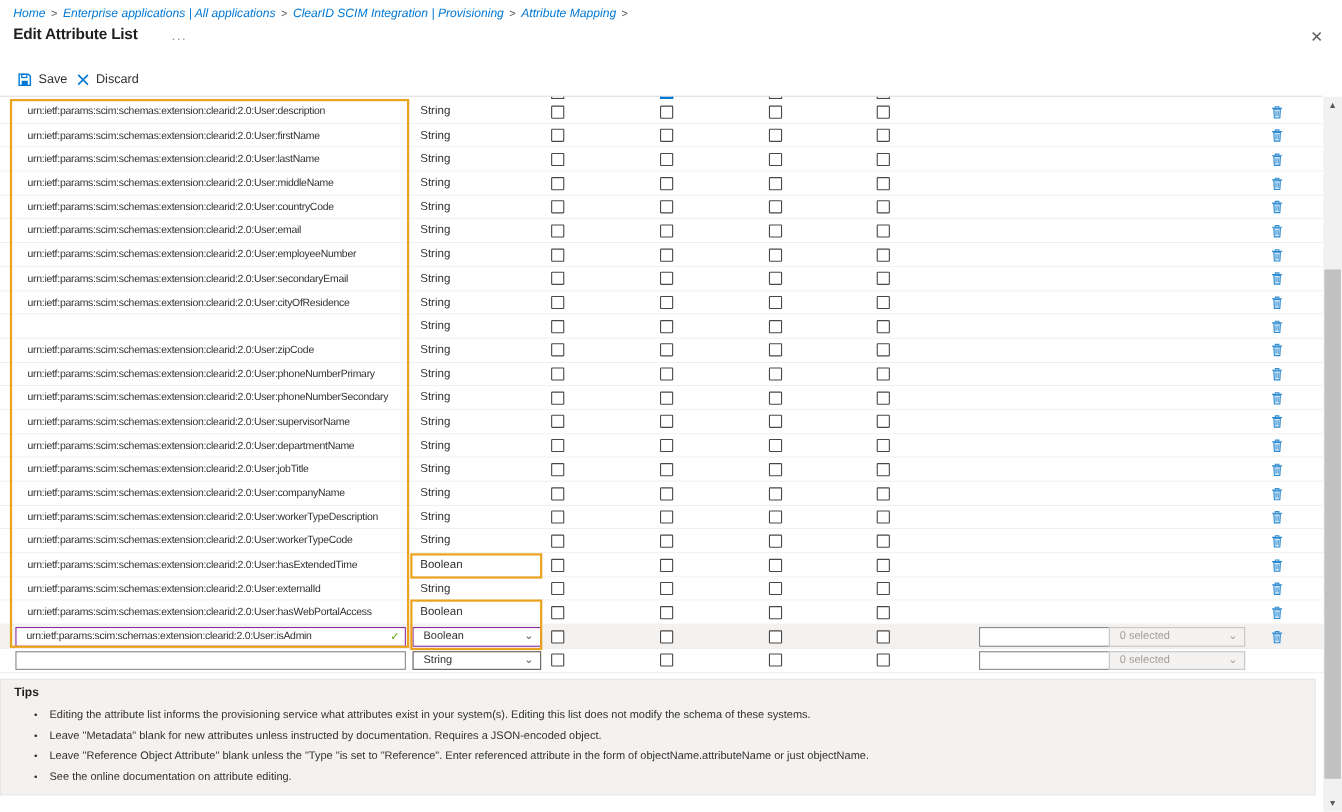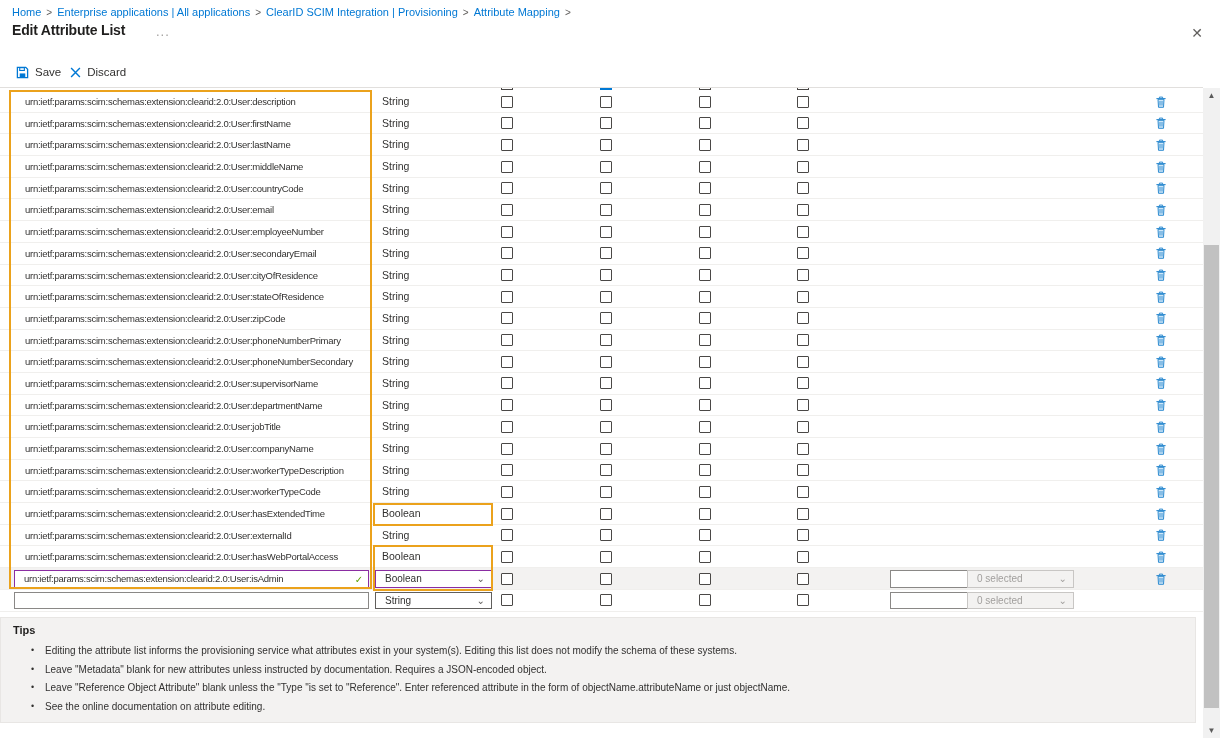--- a/index.html
+++ b/index.html
@@ -1,21 +1,21 @@
 <!DOCTYPE html>
 <html><head>
 <meta charset="utf-8">
 <style>
   * { margin:0; padding:0; box-sizing:border-box; }
   html,body { width:1220px; height:738px; background:#fff; font-family:"Liberation Sans", sans-serif; color:#323130; overflow:hidden; }
   .screen { position:relative; width:1220px; height:738px; background:#fff; }
 
   
   .breadcrumb { position:absolute; left:12px; top:6px; font-size:11px; white-space:nowrap; }
-  .breadcrumb a { color:#0078d4; text-decoration:none; cursor:pointer; }
+  .breadcrumb a { color:#0078d4; text-decoration:none; cursor:pointer;font-style:italic; }
   .breadcrumb .sep { color:#605e5c; margin:0 5px; font-size:10px; }
 
   
   .title { position:absolute; left:12px; top:22px; font-size:14px; font-weight:700; color:#201f1e; letter-spacing:-0.2px; }
   .overflow { position:absolute; left:156px; top:24px; color:#a19f9d; font-size:13px; letter-spacing:1px; }
   .close-x { position:absolute; left:1188px; top:24px; width:18px; height:18px; color:#605e5c; font-size:14px; line-height:18px; text-align:center; cursor:pointer; }
 
   
   .toolbar { position:absolute; left:16px; top:62px; height:20px; display:flex; align-items:center; gap:9px; font-size:11.5px; }
   .tb-btn { display:flex; align-items:center; gap:6px; cursor:pointer; color:#323130; }
@@ -40,21 +40,21 @@
   
   .txt-input { position:absolute; top:2px; height:17.5px; background:#fff; border:1px solid #8a8886; font-size:9.5px; letter-spacing:-0.25px; color:#323130; padding:0 16px 0 9px; line-height:16px; white-space:nowrap; overflow:hidden; }
   .name-input { left:14px; width:355px; }
   .name-input.dirty { border:1.5px solid #8a2da2; }
   .valid-check { position:absolute; right:5px; top:1px; color:#5da000; font-size:10px; line-height:16px; }
   .dd { position:absolute; top:2px; height:17.5px; background:#fff; border:1px solid #605e5c; font-size:10px; color:#323130; padding:0 9px; line-height:16px; }
   .dd .chev { position:absolute; right:6px; top:0; color:#605e5c; font-size:10px; line-height:16px; }
   .type-dd { left:375px; width:117px; }
   .type-dd.dirty { border:1.5px solid #8a2da2; }
   .meta-input { left:890px; width:133px; padding:0 6px; }
-  .ms-dd { left:967px; width:107px; background:#f3f2f1; border:1px solid #c8c6c4; color:#a19f9d; }
+  .ms-dd { left:1008px; width:124px; background:#f3f2f1; border:1px solid #c8c6c4; color:#a19f9d; }
   .ms-dd .chev { color:#a19f9d; }
 
   
   .hl { position:absolute; border:2.5px solid #eba21c; pointer-events:none; z-index:5; }
   .hl-names { left:9px; top:90px; width:363px; height:499px; }
   .hl-type1 { left:373px; top:503px; width:120px; height:23px; }
   .hl-type2 { left:373px; top:545px; width:120px; height:46px; }
 
   
   .tips { position:absolute; left:0; top:617px; width:1196px; height:106px; background:#f3f2f1; border:1px solid #e8e6e4;padding-left:27px; }
@@ -230,21 +230,20 @@
         <span class="cb c3"></span>
         <span class="cb c4"></span>
         <span class="trash"><svg width="14" height="14" viewBox="0 0 14 14">
             <path d="M4 4.3h6l-.5 8h-5z" fill="#cfe7f8" stroke="#2e8bd0" stroke-width="1"></path>
             <path d="M2.4 3.6h9.2" stroke="#2e8bd0" stroke-width="1.1"></path>
             <path d="M5.4 3.4v-1.3h3.2v1.3" fill="none" stroke="#2e8bd0" stroke-width="1"></path>
             <path d="M6 6v4.5M8 6v4.5" stroke="#2e8bd0" stroke-width="0.9"></path>
           </svg></span>
       </div>
       <div class="row">
-        <div class="cell-name">urn:ietf:params:scim:schemas:extension:clearid:2.0:User:stateOfResidence</div>
         <div class="cell-type">String</div>
         <span class="cb c1"></span>
         <span class="cb c2"></span>
         <span class="cb c3"></span>
         <span class="cb c4"></span>
         <span class="trash"><svg width="14" height="14" viewBox="0 0 14 14">
             <path d="M4 4.3h6l-.5 8h-5z" fill="#cfe7f8" stroke="#2e8bd0" stroke-width="1"></path>
             <path d="M2.4 3.6h9.2" stroke="#2e8bd0" stroke-width="1.1"></path>
             <path d="M5.4 3.4v-1.3h3.2v1.3" fill="none" stroke="#2e8bd0" stroke-width="1"></path>
             <path d="M6 6v4.5M8 6v4.5" stroke="#2e8bd0" stroke-width="0.9"></path>

